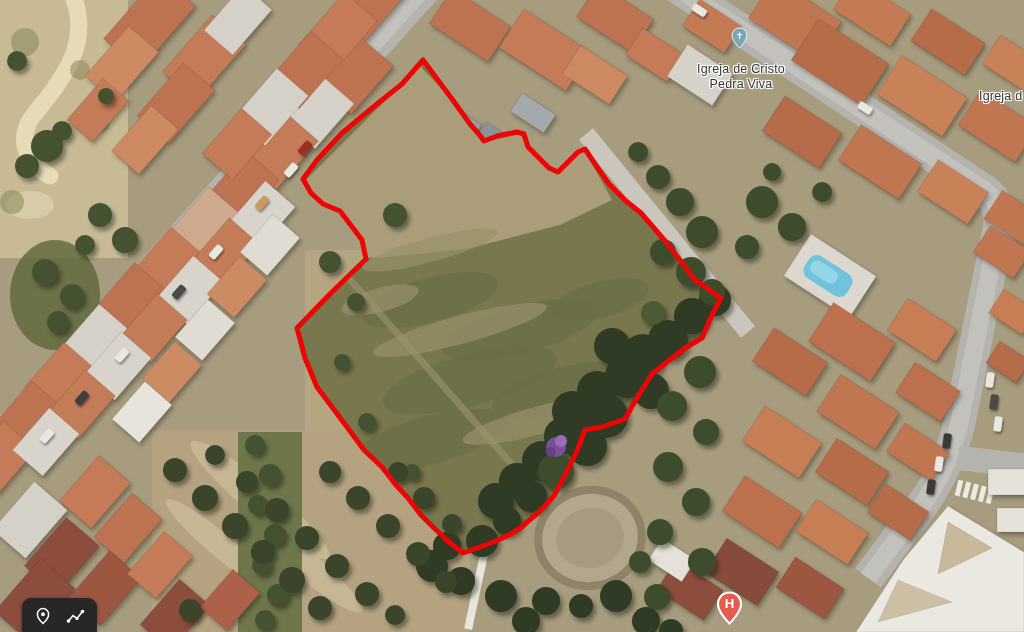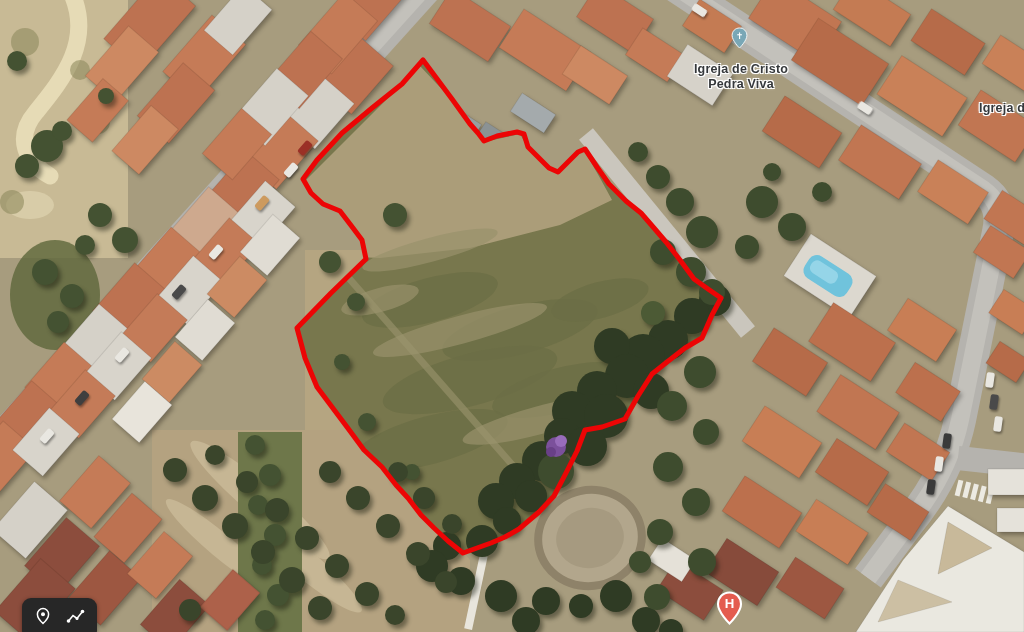--- a/index.html
+++ b/index.html
@@ -3,24 +3,24 @@
 <meta charset="utf-8">
 <style>
   html,body{margin:0;padding:0;background:#000;}
   .stage{position:relative;width:1024px;height:632px;overflow:hidden;
          font-family:"Liberation Sans",sans-serif;background:#a89c7c;}
   .backdrop{position:absolute;inset:0;filter:blur(.6px) saturate(.95);}
   .boundary{position:absolute;inset:0;pointer-events:none;}
   .boundary polygon{fill:none;stroke:var(--boundary-red,#ec0505);stroke-width:5;
          stroke-linejoin:round;stroke-linecap:round;pointer-events:stroke;}
   .poi-label{position:absolute;color:#35383b;font-size:12.5px;line-height:15px;
-         font-weight:700;letter-spacing:.2px;text-align:center;white-space:nowrap;
+         font-weight:400;letter-spacing:.2px;text-align:center;white-space:nowrap;
          text-shadow:-1px -1px 0 #fff,1px -1px 0 #fff,-1px 1px 0 #fff,1px 1px 0 #fff,0 0 3px #fff;}
   #church-label{left:741px;top:62px;transform:translateX(-50%);}
-  #edge-label{left:979px;top:101px;}
+  #edge-label{left:979px;top:89px;}
   .pin{position:absolute;}
   .pin svg{display:block;}
   #church-pin{left:731px;top:27px;width:17px;height:22px;color:var(--church-pin,#79a7b6);}
   #hospital-pin{left:716px;top:591px;width:27px;height:34px;color:var(--hospital-pin,#e45c4f);}
   .toolbar{position:absolute;left:22px;top:598px;width:75px;height:42px;
          background:var(--toolbar-bg,#272727);border-radius:9px;display:flex;
          align-items:center;padding:2px 7px 8px 7px;gap:5px;box-sizing:border-box;
          box-shadow:0 1px 4px rgba(0,0,0,.4);}
   .tb{width:28px;height:28px;background:transparent;border:none;display:flex;
          align-items:center;justify-content:center;cursor:pointer;padding:0;}

